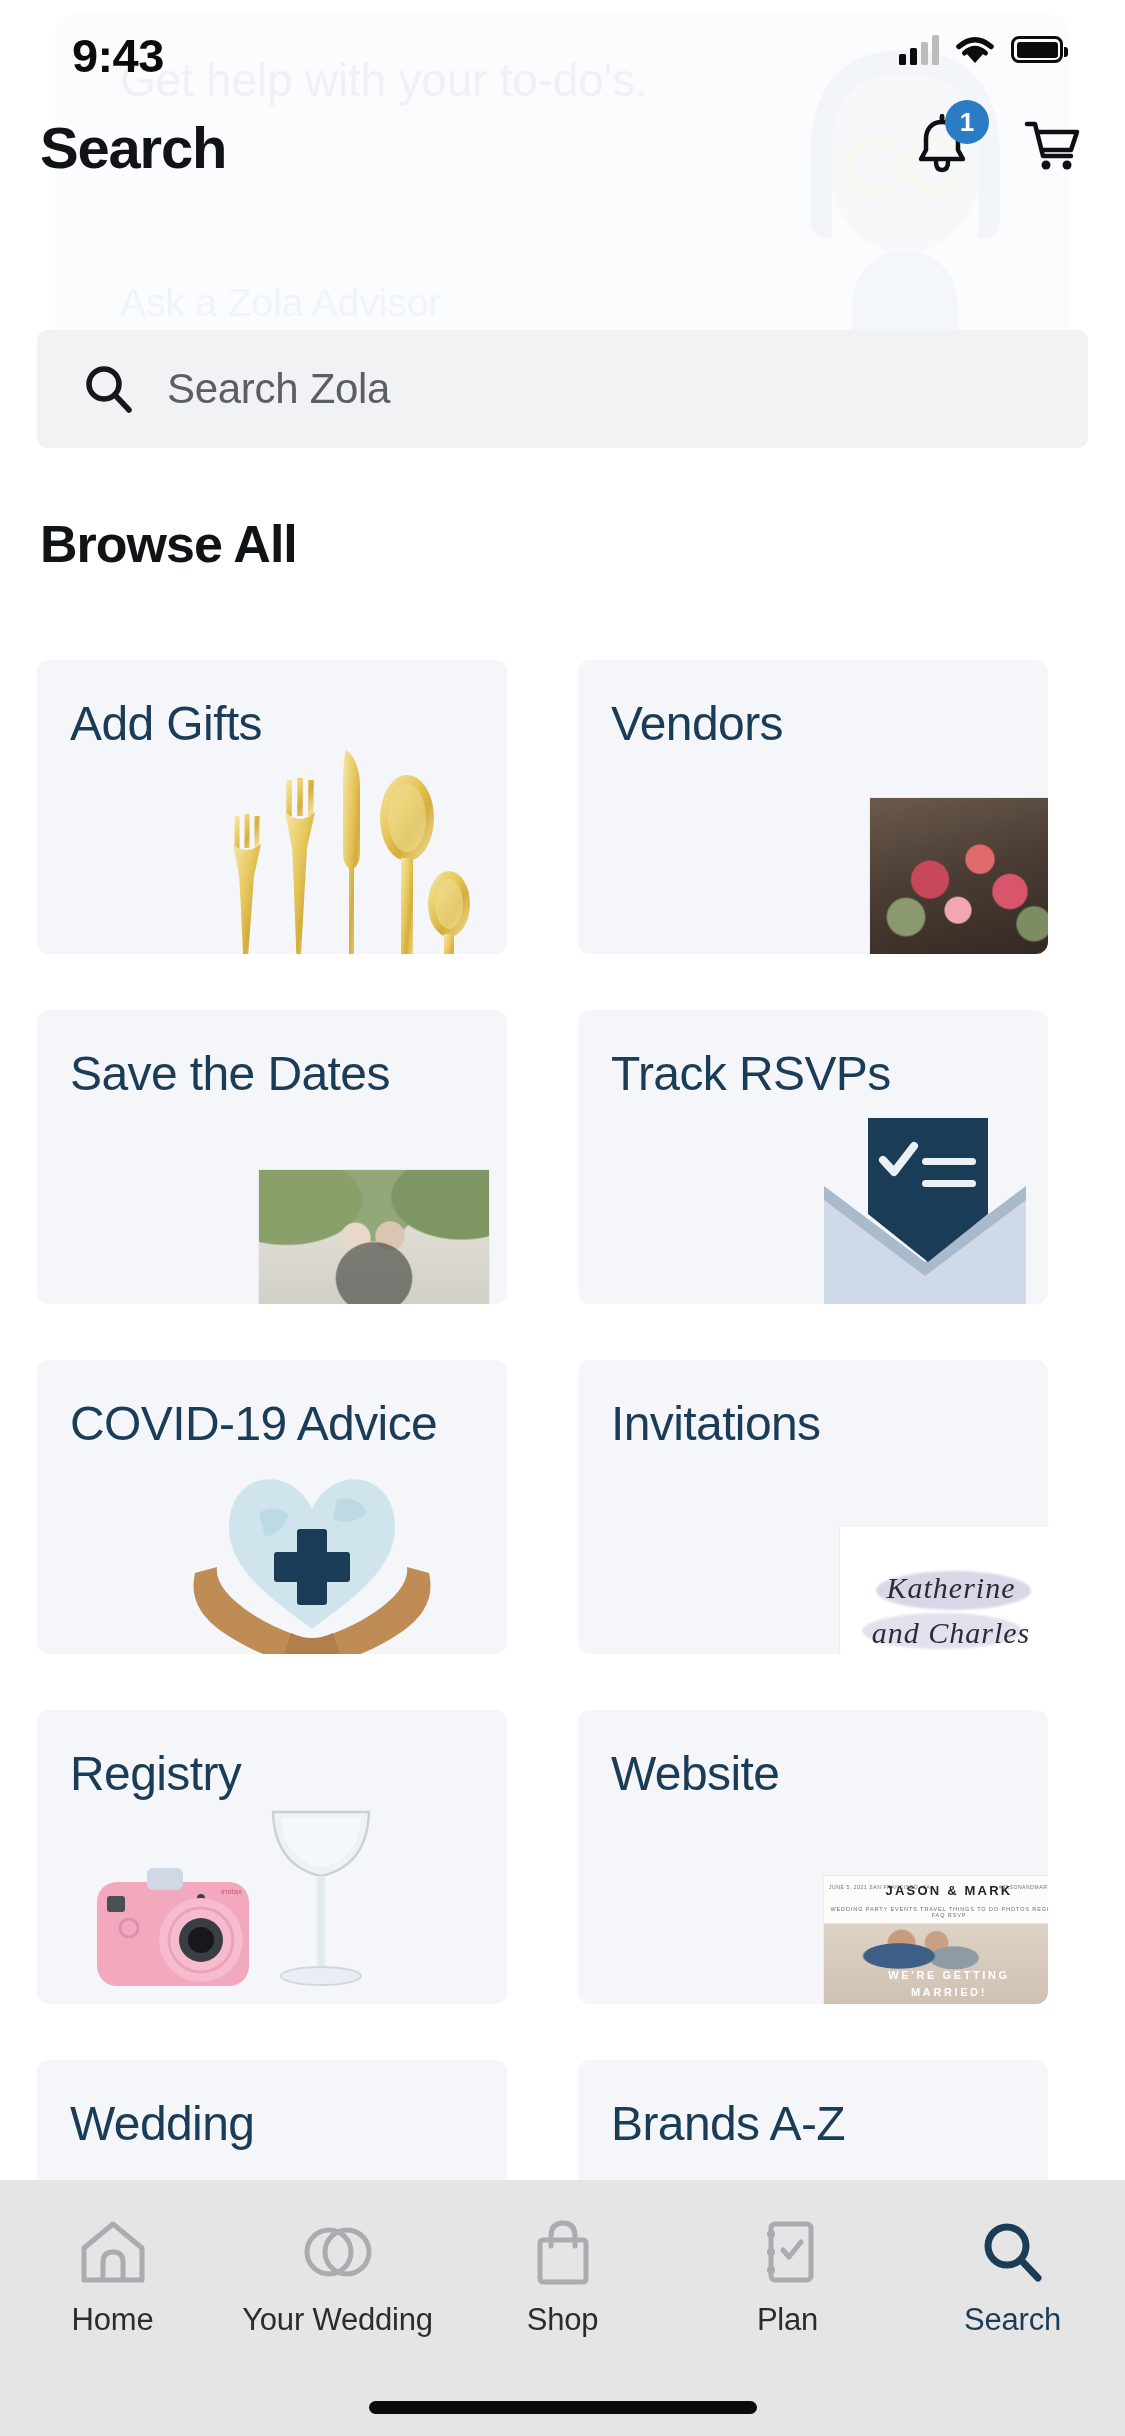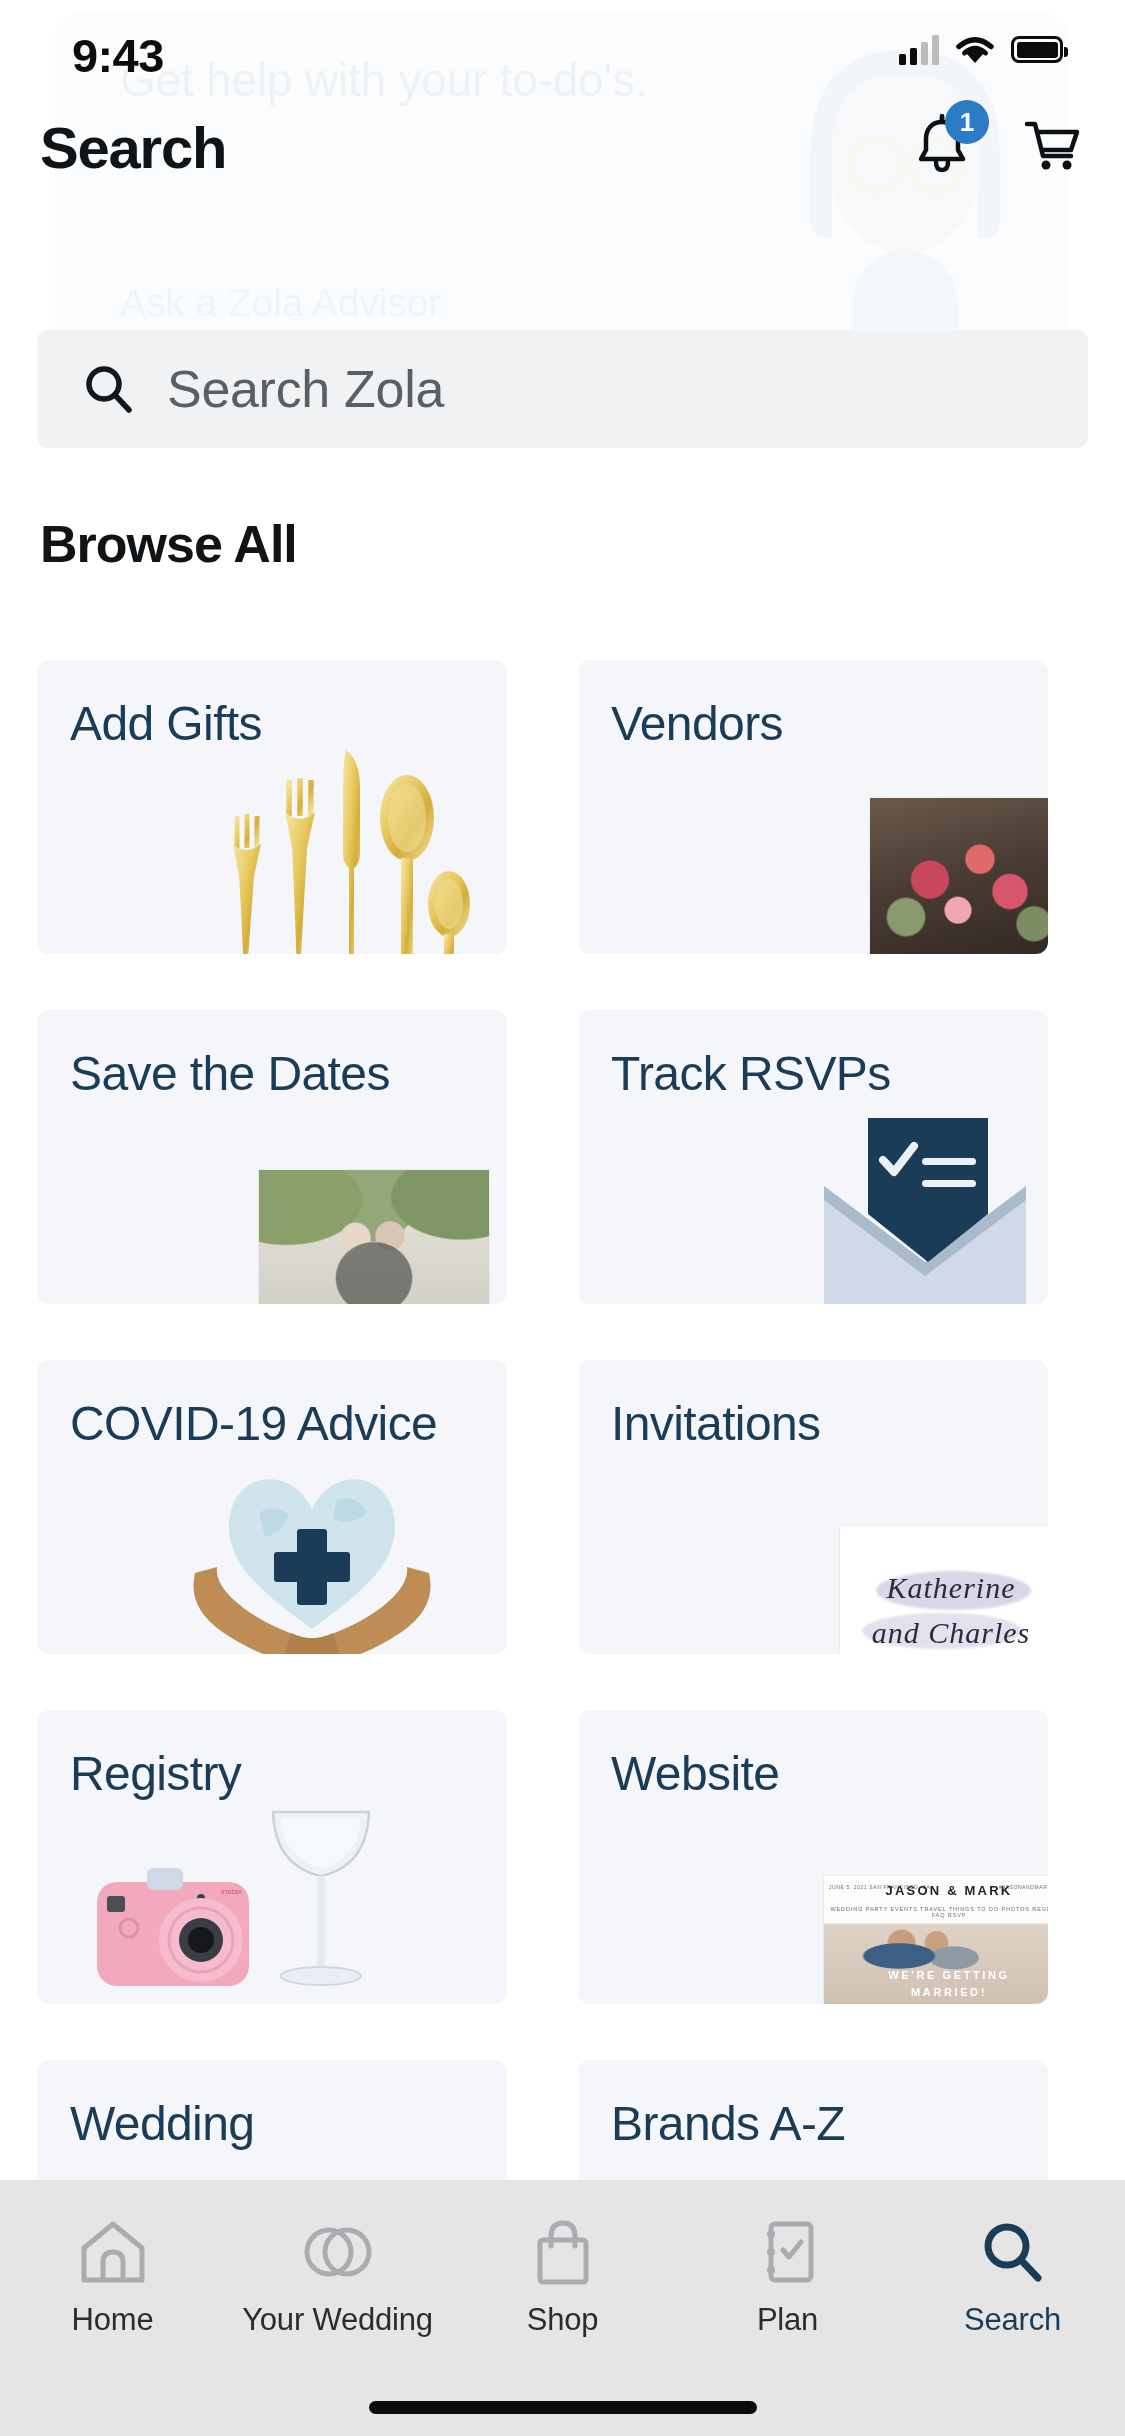--- a/index.html
+++ b/index.html
@@ -84,21 +84,21 @@
     display:flex; align-items:center; justify-content:center;
   }
 
   
   .searchbox{
     position:absolute; left:37px; top:330px; width:1051px; height:118px;
     background:#f1f2f4; border-radius:10px; z-index:5;
     display:flex; align-items:center; padding-left:46px; gap:32px;
   }
   .search-ph{
-    font-size:52px; color:#5a5f63; letter-spacing:-0.3px;
+    font-size:42px; color:#5a5f63; letter-spacing:-0.3px;
   }
 
   
   .browse-head{
     position:absolute; left:40px; top:514px; z-index:5;
     font-size:52px; font-weight:700; color:#111416; letter-spacing:-1px;
   }
 
   
   .grid{

